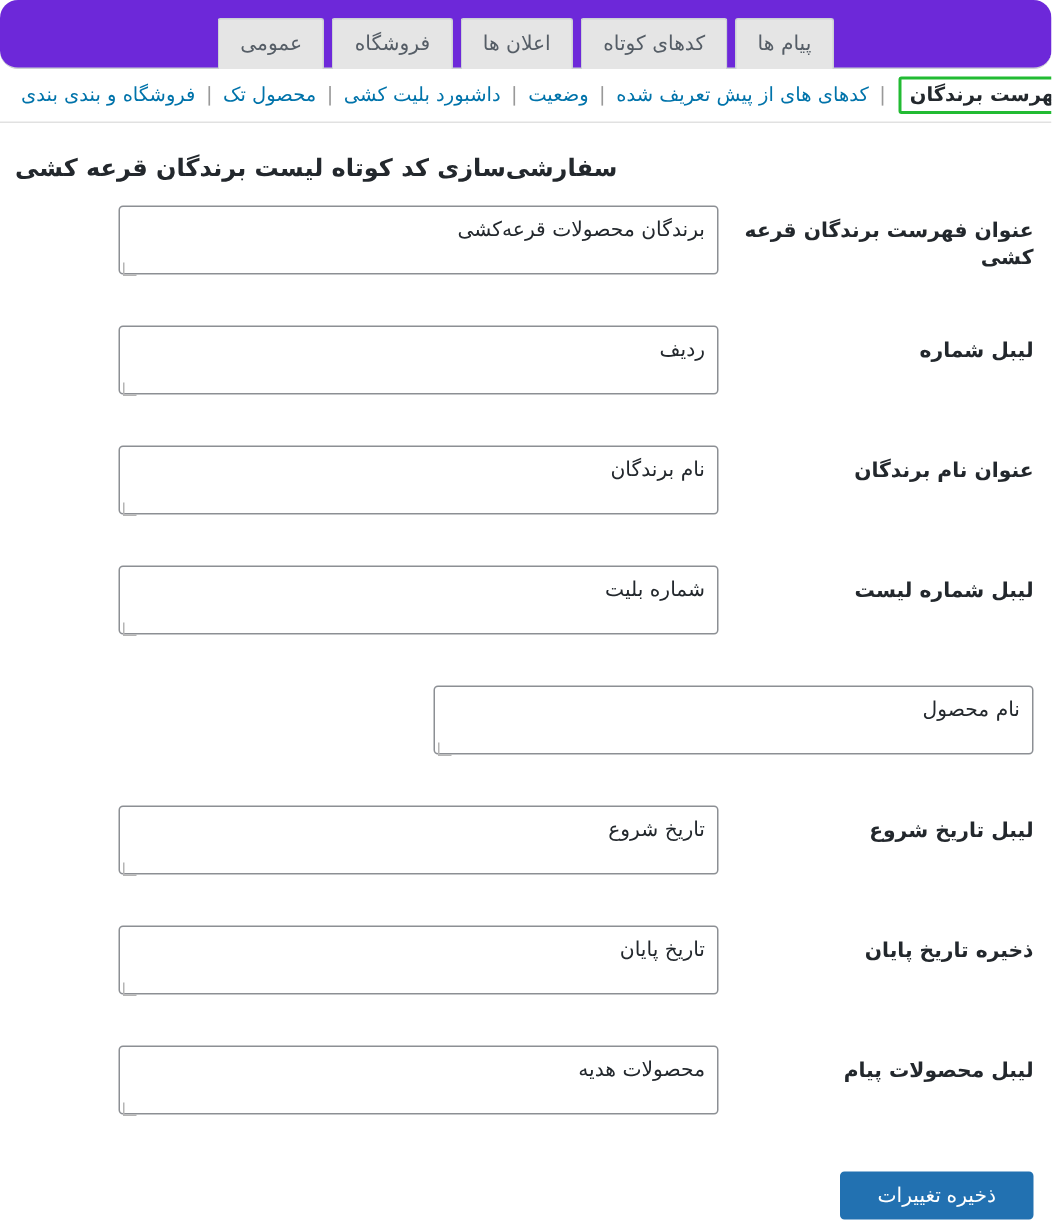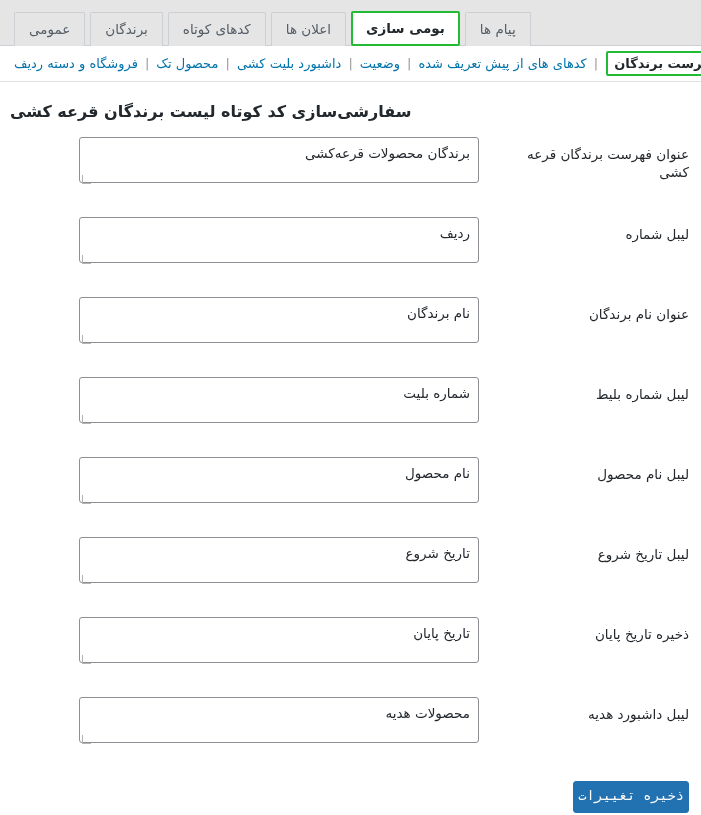--- a/index.html
+++ b/index.html
@@ -10,27 +10,28 @@
     font-family: "DejaVu Sans", "Liberation Sans", sans-serif;
     color: #23282d;
     overflow: hidden;
   }
 
   
   .tabbar {
     position: relative;
     height: 46px;
     border-bottom: 1px solid #ccd0d4;
-    background: #e5e5e5;
+    background: #6d28d9;
     display: flex;
     flex-direction: row-reverse;
-    justify-content: flex-start;
+    justify-content: center;
     align-items: flex-end;
     padding: 0 14px;
     gap: 5px;
+    border-radius: 12px;
   }
   .tab {
     background: #e5e5e5;
     border: 1px solid #ccd0d4;
     border-bottom: none;
     padding: 7px 14px 8px 14px;
     font-size: 13.5px;
     line-height: 18px;
     color: #555d66;
     border-radius: 2px 2px 0 0;
@@ -97,21 +98,21 @@
     display: flex;
     flex-direction: row;
     align-items: flex-start;
     margin-bottom: 30px;
   }
   .field-label {
     width: 210px;
     flex: 0 0 210px;
     text-align: right;
     font-size: 13.5px;
-    font-weight: normal;
+    font-weight: bold;
     color: #23282d;
     padding-top: 8px;
     padding-left: 14px;
     line-height: 18px;
   }
   .field-control {
     flex: 1 1 auto;
     display: flex;
     justify-content: flex-start;
   }
@@ -160,42 +161,41 @@
   .footer {
     padding: 4px 12px 0 12px;
     display: flex;
     justify-content: flex-start;
   }
   .primary-btn {
     background: #2271b1;
     border: 1px solid #2271b1;
     color: #fff;
     font-size: 13.5px;
-    font-family: Liberation Mono, monospace;
+    font-family: Liberation Sans, sans-serif;
     border-radius: 3px;
-    padding: 6px 4px;
+    padding: 6px 24px;
     cursor: pointer;
     min-width: 100px;
     line-height: 18px;
   }
 </style>
 </head>
 <body>
 
 <div class="tabbar" id="tabbar">
     <div class="tab">عمومی</div>
-    <div class="tab">برندگان</div>
+    <div class="tab">فروشگاه</div>
+    <div class="tab">اعلان ها</div>
     <div class="tab">کدهای کوتاه</div>
-    <div class="tab">اعلان ها</div>
-    <div class="tab active">بومی سازی</div>
     <div class="tab">پیام ها</div>
   </div>
 
 <div class="subnav" id="subnav">
-    <a class="">فروشگاه و دسته ردیف</a>
+    <a class="">فروشگاه و بندی بندی</a>
     <span class="sep">|</span>
     <a class="">محصول تک</a>
     <span class="sep">|</span>
     <a class="">داشبورد بلیت کشی</a>
     <span class="sep">|</span>
     <a class="">وضعیت</a>
     <span class="sep">|</span>
     <a class="">کدهای های از پیش تعریف شده</a>
     <span class="sep">|</span>
     <a class="sub-active">فهرست برندگان</a>
@@ -216,45 +216,44 @@
         <div class="ta-wrap"><textarea class="field-input" placeholder="" style="">ردیف</textarea><span class="resize-grip"></span></div>
       </div>
     </div>
     <div class="field-row">
       <div class="field-label">عنوان نام برندگان</div>
       <div class="field-control">
         <div class="ta-wrap"><textarea class="field-input" placeholder="" style="">نام برندگان</textarea><span class="resize-grip"></span></div>
       </div>
     </div>
     <div class="field-row">
-      <div class="field-label">لیبل شماره بلیط</div>
+      <div class="field-label">لیبل شماره لیست</div>
       <div class="field-control">
         <div class="ta-wrap"><textarea class="field-input" placeholder="" style="">شماره بلیت</textarea><span class="resize-grip"></span></div>
       </div>
     </div>
     <div class="field-row">
-      <div class="field-label">لیبل نام محصول</div>
       <div class="field-control">
         <div class="ta-wrap"><textarea class="field-input" placeholder="" style="">نام محصول</textarea><span class="resize-grip"></span></div>
       </div>
     </div>
     <div class="field-row">
       <div class="field-label">لیبل تاریخ شروع</div>
       <div class="field-control">
         <div class="ta-wrap"><textarea class="field-input" placeholder="" style="">تاریخ شروع</textarea><span class="resize-grip"></span></div>
       </div>
     </div>
     <div class="field-row">
       <div class="field-label">ذخیره تاریخ پایان</div>
       <div class="field-control">
         <div class="ta-wrap"><textarea class="field-input" placeholder="" style="">تاریخ پایان</textarea><span class="resize-grip"></span></div>
       </div>
     </div>
     <div class="field-row">
-      <div class="field-label">لیبل داشبورد هدیه</div>
+      <div class="field-label">لیبل محصولات پیام</div>
       <div class="field-control">
         <div class="ta-wrap"><textarea class="field-input" placeholder="" style="">محصولات هدیه</textarea><span class="resize-grip"></span></div>
       </div>
     </div>
   </div>
 
 <div class="footer">
   <button class="primary-btn">ذخیره تغییرات</button>
 </div>
 

